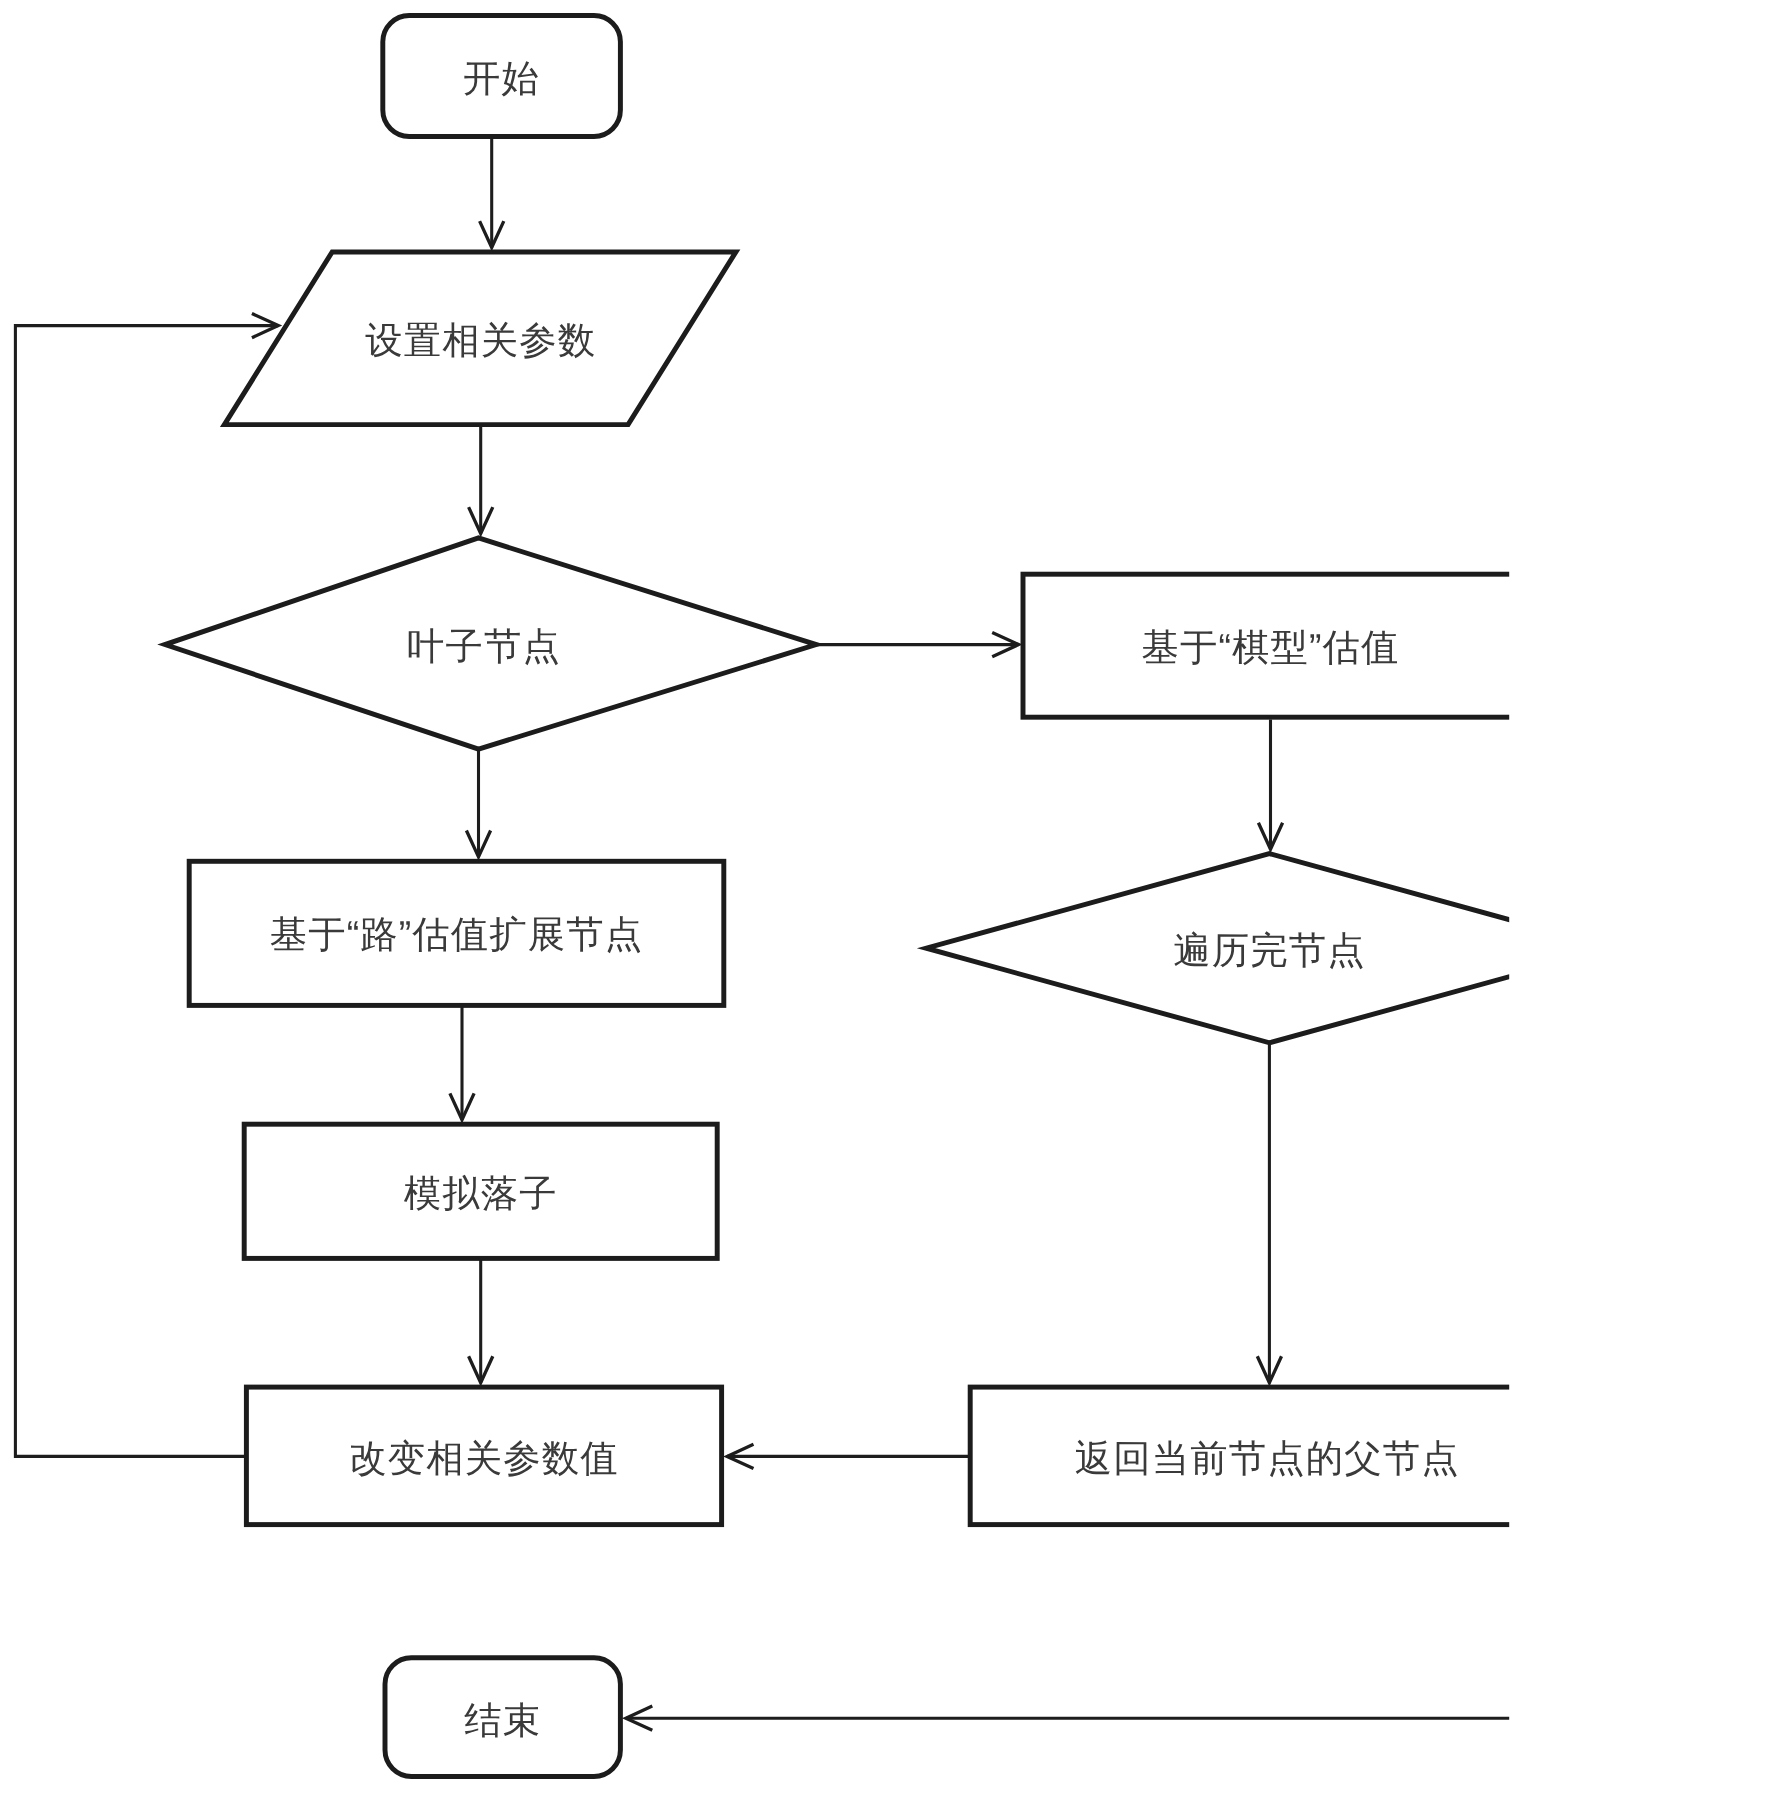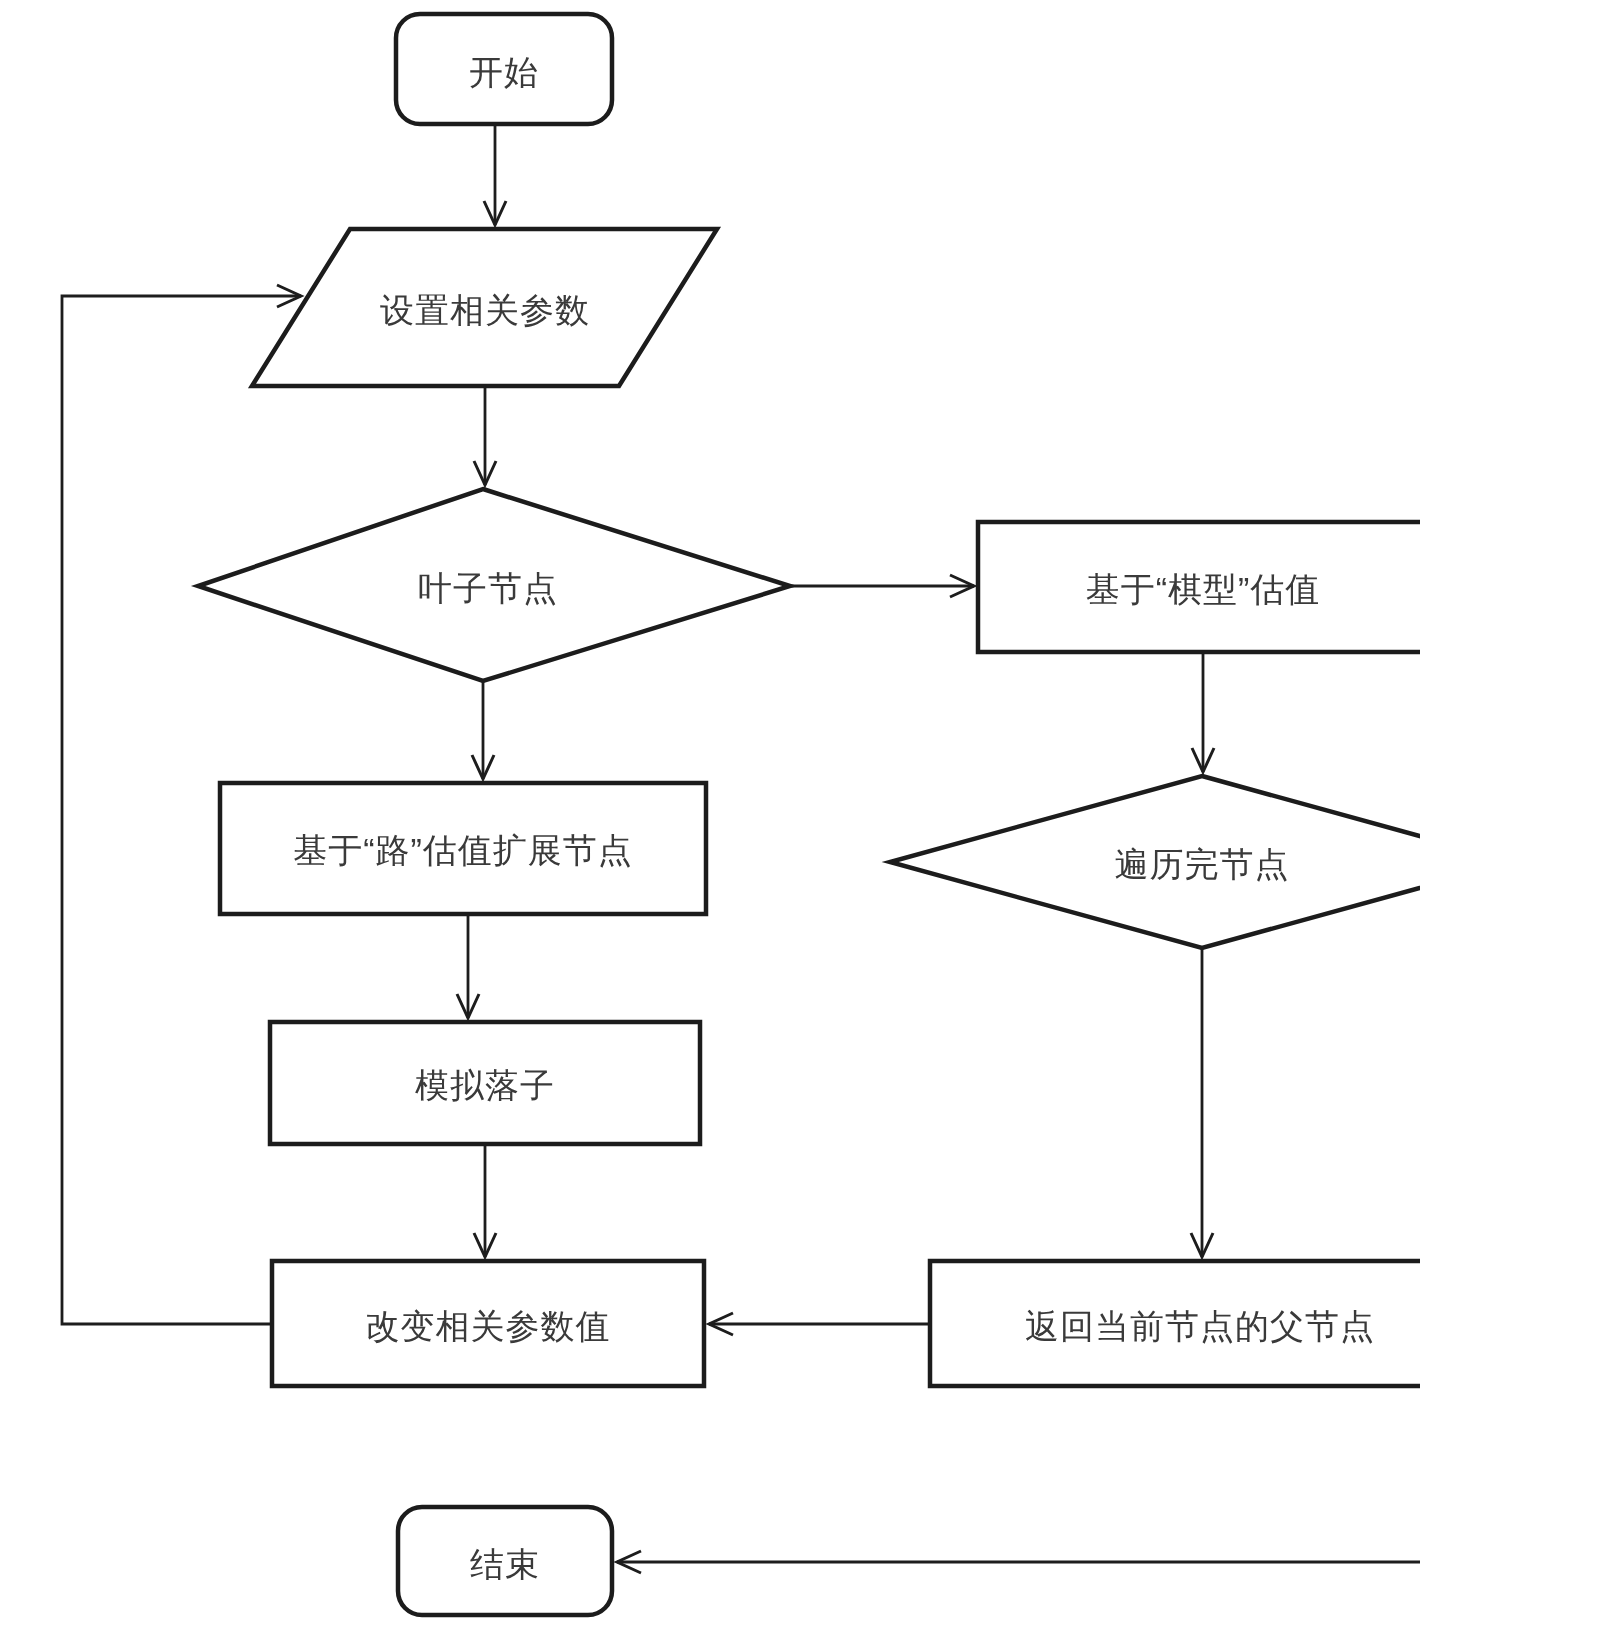--- a/index.html
+++ b/index.html
@@ -6,21 +6,20 @@
     margin: 0;
     padding: 0;
     background: #ffffff;
   }
   .canvas-wrap {
     width: 1372px;
     height: 1634px;
     position: relative;
     background: #ffffff;
     overflow: hidden;
-    margin-left: 48px;
   }
   svg {
     display: block;
     font-family: "Liberation Sans", "DejaVu Sans", sans-serif;
   }
   .node-shape {
     fill: #ffffff;
     stroke: #1c1c1c;
     stroke-width: 4.5;
   }

